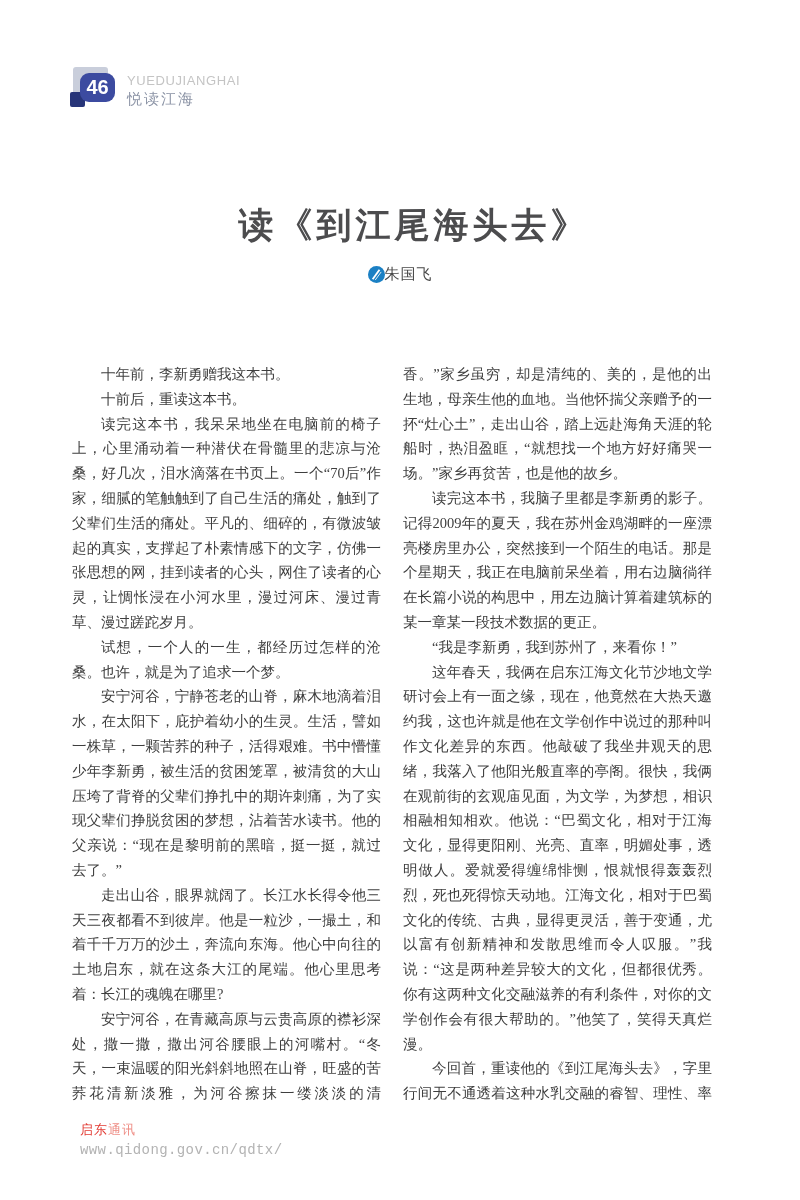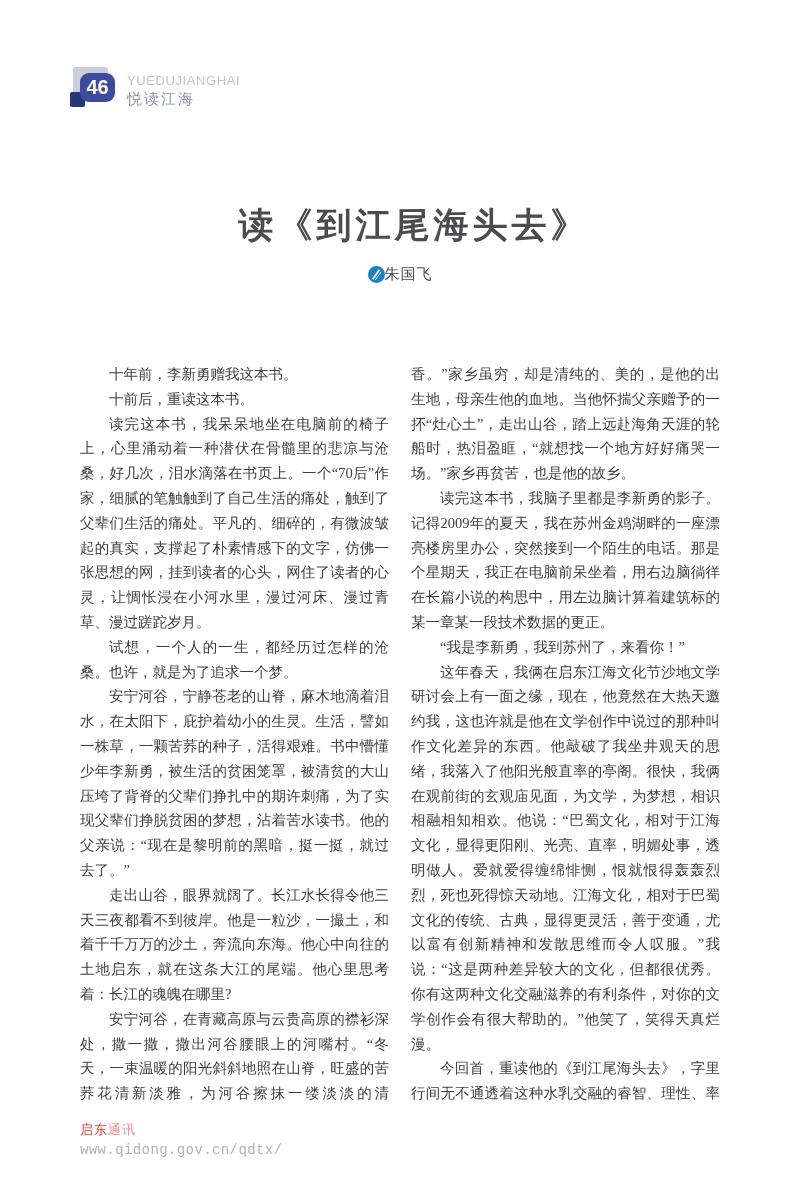--- a/index.html
+++ b/index.html
@@ -24,21 +24,21 @@
     font-size:15px;color:#8b93a5;letter-spacing:2px;margin-top:2px;}
   
   .title{position:absolute;left:0;top:188px;width:100%;margin:14px;text-align:center;
     font-size:35px;font-weight:600;color:#4c4c4e;letter-spacing:4px;}
   .author{position:absolute;left:0;top:265px;width:100%;
     display:flex;align-items:center;justify-content:center;}
   .author-icon{width:17px;height:17px;display:inline-block;line-height:0;}
   .author-name{font-size:15px;color:#474747;letter-spacing:1px;}
   
   .body-columns{
-    position:absolute;left:80px;top:362px;width:640px;height:746px;overflow:hidden;
+    position:absolute;left:72px;top:362px;width:640px;height:746px;overflow:hidden;
     column-count:2;column-gap:22px;column-fill:auto;
     font-size:14.5px;line-height:24.8px;color:#3e3e3e;
     text-align:justify;text-justify:inter-ideograph;
   }
   .body-columns p{margin:0;text-indent:2em;}
   
   .footer{position:absolute;left:80px;top:1121px;}
   .pub{font-family:"Liberation Sans","DejaVu Sans",sans-serif;font-size:13px;letter-spacing:1px;}
   .pub-bold{color:var(--footer-red,#e23b33);font-weight:normal;}
   .pub-light{color:var(--footer-red-light,#ee8d85);}

